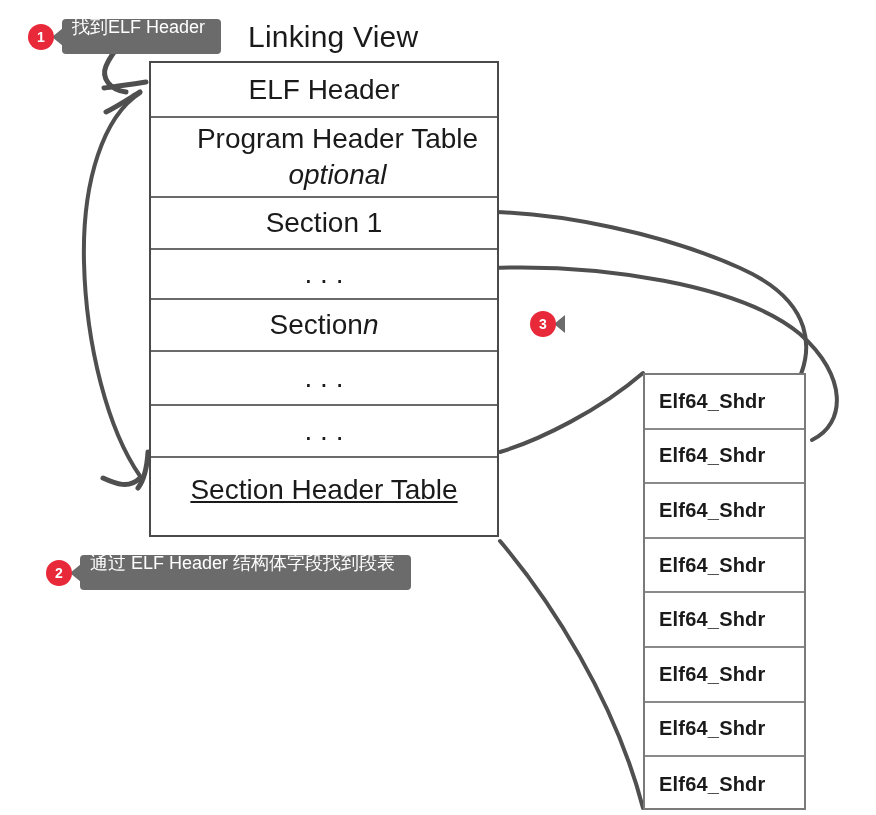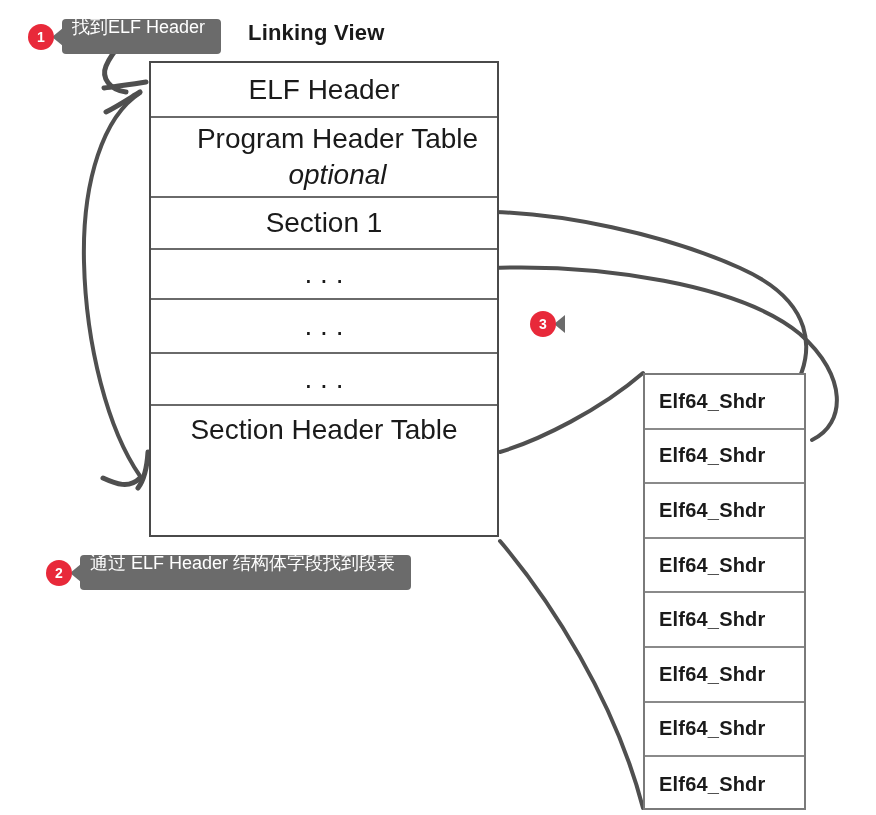--- a/index.html
+++ b/index.html
@@ -9,21 +9,21 @@
     -webkit-font-smoothing:antialiased;
   }
   #stage{position:absolute;inset:0;width:876px;height:815px;}
 
   
   #wires{position:absolute;left:0;top:0;width:876px;height:815px;z-index:1;pointer-events:none;}
 
   
   .view-title{
     position:absolute;left:248px;top:20px;
-    font-size:22px;font-weight:bold;color:#1a1a1a;letter-spacing:.2px;
+    font-size:30px;font-weight:normal;color:#1a1a1a;letter-spacing:.2px;
     white-space:nowrap;z-index:4;
   }
 
   
   .elf-table{
     position:absolute;left:149px;top:61px;width:350px;height:476px;
     border:2px solid #4a4a4a;box-sizing:border-box;background:#fff;z-index:3;
   }
   .elf-row{
     box-sizing:border-box;border-bottom:2px solid #6a6a6a;
@@ -105,27 +105,31 @@
     <div class="elf-row" style="height:80px;flex-direction:column;justify-content:center;">
       <span class="two-line">Program Header Table</span>
       <span class="two-line ital">optional</span>
     </div>
     <div class="elf-row" style="height:52px;">
       <span>Section 1</span>
     </div>
     <div class="elf-row" style="height:50px;">
       <span>. . .</span>
     </div>
+    <div class="elf-row" style="height:52px;">
+      <span>Section </span>
+        <span class="ital">n</span>
+    </div>
     <div class="elf-row" style="height:54px;">
       <span>. . .</span>
     </div>
     <div class="elf-row" style="height:52px;">
       <span>. . .</span>
     </div>
-    <div class="elf-row" style="height:77px;align-items:flex-start;padding-top:6px;">
+    <div class="elf-row" style="height:77px;align-items:flex-start;padding-top:14px;text-decoration:underline;">
       <span>Section Header Table</span>
     </div>
   </div>
 
   <div class="shdr-table">
     <div class="shdr-row">
         <span>Elf64_Shdr</span>
       </div>
     <div class="shdr-row">
         <span>Elf64_Shdr</span>

